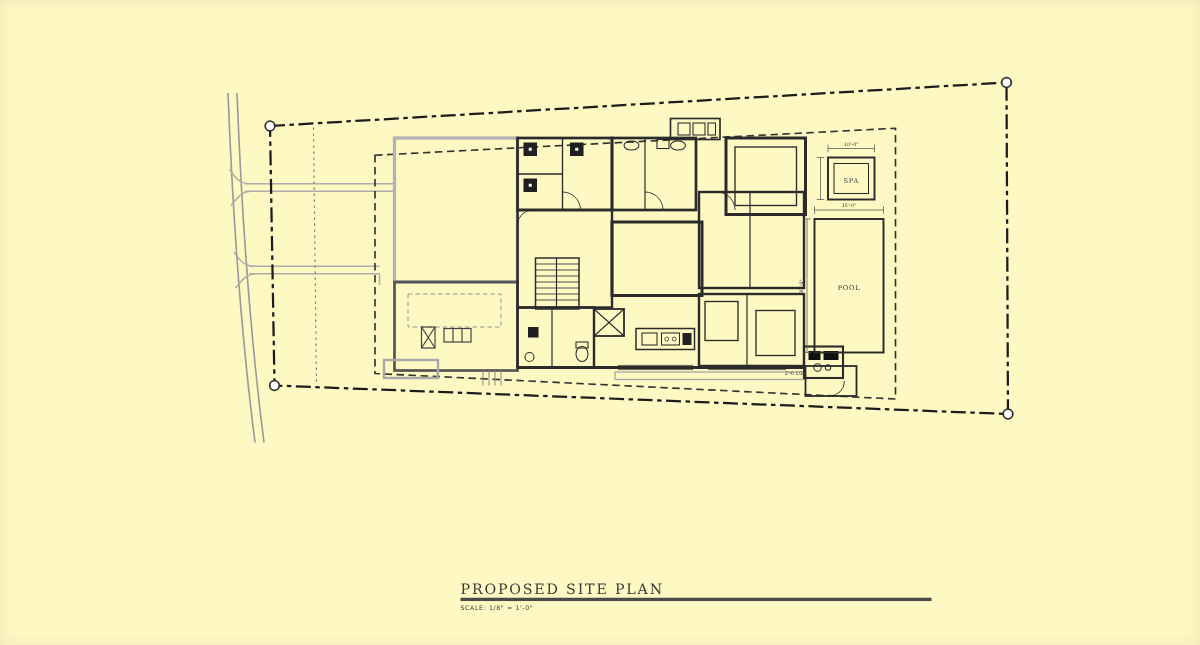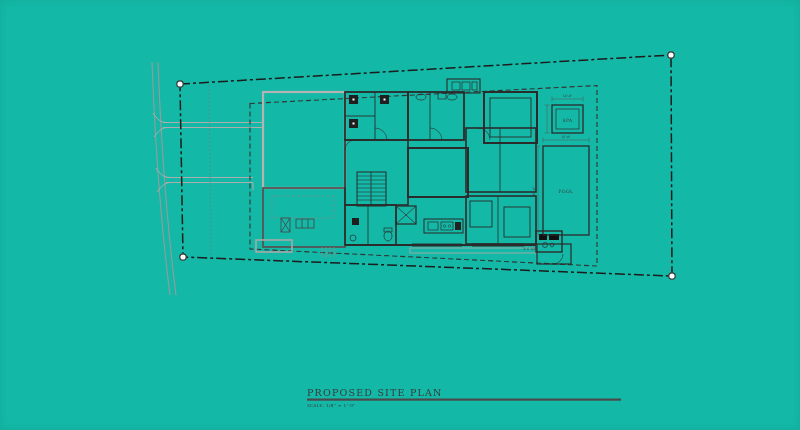--- a/index.html
+++ b/index.html
@@ -1,19 +1,19 @@
 <!DOCTYPE html>
 <html><head>
 <meta charset="utf-8">
 <style>
   html,body{margin:0;padding:0;background:#f4f4f4;}
   .paper{
     position:relative;
     width:800px;height:430px;
-    background:#14b8a6;
+    background:#fef9c3;
     overflow:hidden;
     box-shadow:inset 0 0 10px rgba(0,0,0,.07);
     font-family:"DejaVu Serif", serif;
   }
   svg{display:block}
   text{fill:#3a3a3a}
 </style>
 </head>
 <body>
 

